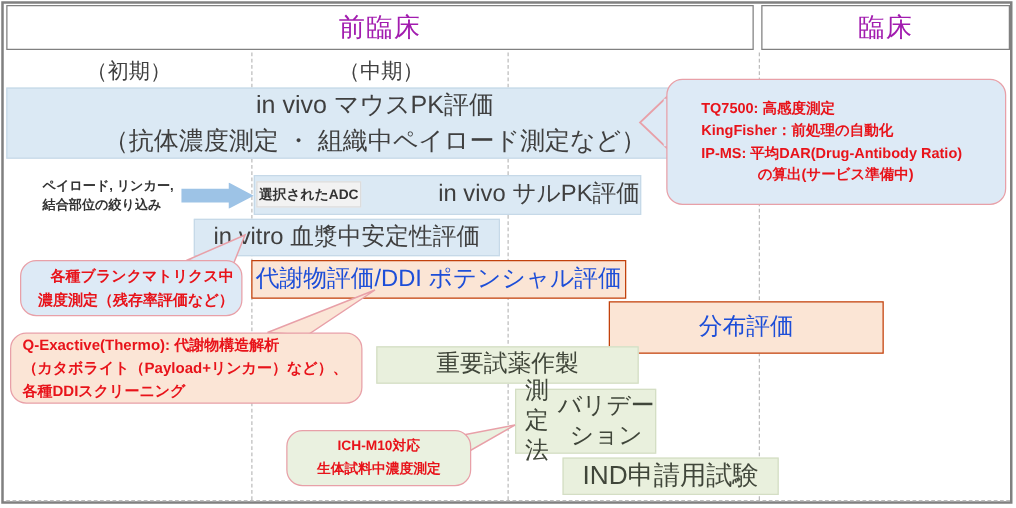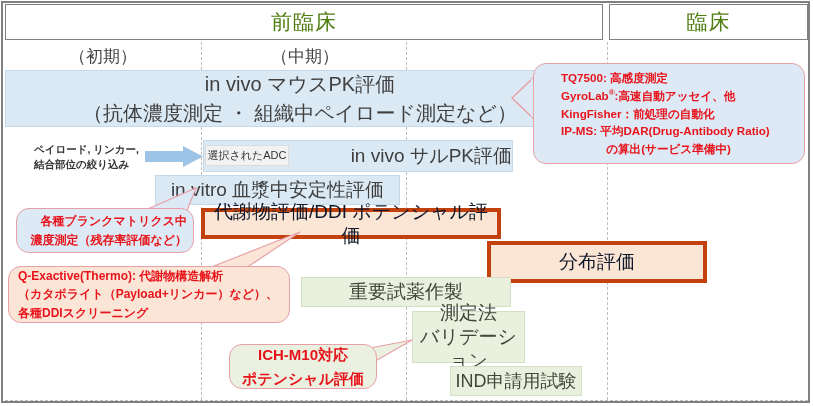--- a/index.html
+++ b/index.html
@@ -16,21 +16,21 @@
     position:absolute;left:1px;top:1px;width:809px;height:402px;
     border:2px solid #808080;box-sizing:border-box;
   }
 
   
   .phase-cell{
     position:absolute;top:4px;height:36px;
     border:1px solid #808080;box-sizing:border-box;
     background:#ffffff;
     display:flex;align-items:center;justify-content:center;
-    font-size:21px;color:#4d7c0f;letter-spacing:1px;
+    font-size:21px;color:#a21caf;letter-spacing:1px;
   }
   .phase-preclinical{left:5px;width:598px;}
   .phase-clinical{left:609px;width:199px;}
 
   
   .substage{
     position:absolute;top:44px;height:24px;
     display:flex;align-items:center;justify-content:center;
     font-size:17px;color:#404040;
   }
@@ -55,48 +55,48 @@
   .bar{
     position:absolute;box-sizing:border-box;
     display:flex;align-items:center;justify-content:center;
     text-align:center;line-height:1.25;
   }
   .bar-blue{
     background:#dbe9f4;border:1px solid #c6d9e8;
     color:#3f3f3f;
   }
   .bar-orange{
-    background:#fbe5d5;border:4px solid #c2410c;
-    color:#0f172a;
+    background:#fbe5d5;border:1px solid #c2410c;
+    color:#1d4ed8;
     align-items:center;
   }
   .bar-green{
     background:#e9f0dd;border:1px solid #d4dec4;
     color:#40463a;
   }
 
   .b-mousepk{left:5px;top:70px;width:590px;height:57px;
     flex-direction:column;font-size:20px;}
   .b-mousepk .l1{margin-bottom:4px;}
   .b-monkeypk{left:203px;top:140px;width:310px;height:32px;font-size:19px;
     justify-content:flex-end;}
   .b-invitro{left:155px;top:175px;width:245px;height:30px;font-size:19px;}
   .b-metab{left:201px;top:208px;width:300px;height:31px;font-size:19px;}
   .b-distrib{left:487px;top:241px;width:220px;height:42px;font-size:19px;}
   .b-reagent{left:301px;top:277px;width:210px;height:30px;font-size:19px;}
   .b-validation{left:412px;top:311px;width:113px;height:52px;
-    flex-direction:column;font-size:19px;}
-  .b-ind{left:450px;top:366px;width:132px;height:30px;font-size:18px;}
+    font-size:19px;}
+  .b-ind{left:450px;top:366px;width:173px;height:30px;font-size:21px;}
 
   
   .adc-chip{
     position:absolute;left:205px;top:145px;width:84px;height:21px;
     background:#f2f2f2;border:1px solid #dcdcdc;box-sizing:border-box;
     display:flex;align-items:center;justify-content:center;
-    font-size:11px;font-weight:normal;color:#333;
+    font-size:11px;font-weight:bold;color:#333;
   }
 
   
   .narrow-label{
     position:absolute;left:34px;top:142px;width:105px;
     font-size:10.5px;font-weight:bold;color:#333;line-height:1.45;
     text-align:left;
   }
   .fat-arrow{position:absolute;left:145px;top:146px;width:58px;height:21px;}
 
@@ -130,21 +130,21 @@
   .c-blank{
     left:16px;top:208px;width:178px;height:45px;
     padding:3px 6px;font-size:12px;text-align:right;
   }
   .c-qexact{
     left:8px;top:266px;width:282px;height:57px;
     padding:4px 9px;font-size:12px;text-align:left;
   }
   .c-ich{
     left:229px;top:344px;width:148px;height:45px;
-    padding:3px 6px;font-size:15px;text-align:center;
+    padding:3px 6px;font-size:11px;text-align:center;
   }
 
   .leader{position:absolute;left:0;top:0;width:813px;height:406px;
     pointer-events:none;}
 </style>
 </head>
 <body>
 
 <div id="stage">
 
@@ -223,35 +223,34 @@
 
     <path d="M150,208 L196,188 L186,213 Z" fill="#ddeaf6" stroke="#e8a0a8" stroke-width="1.2"></path>
 
     <path d="M214,266 L300,232 L246,268 Z" fill="#fbe5d6" stroke="#e8a0a8" stroke-width="1.2"></path>
 
     <path d="M360,350 L412,340 L363,368 Z" fill="#eaf1e0" stroke="#e8a0a8" stroke-width="1.2"></path>
   </svg>
 
   <div class="callout callout-blue c-instruments">
     <div class="ln">TQ7500: 高感度測定</div>
-    <div class="ln"><span>GyroLab</span><span class="sup-r">®</span><span>:高速自動アッセイ、他</span></div>
     <div class="ln">KingFisher：前処理の自動化</div>
     <div class="ln">IP-MS: 平均DAR(Drug-Antibody Ratio)</div>
     <div class="ln ind">の算出(サービス準備中)</div>
   </div>
 
   <div class="callout callout-blue c-blank">
     <div>各種ブランクマトリクス中</div>
     <div>濃度測定（残存率評価など）</div>
   </div>
 
   <div class="callout callout-orange c-qexact">
     <div>Q-Exactive(Thermo): 代謝物構造解析</div>
     <div>（カタボライト（Payload+リンカー）など）、</div>
     <div>各種DDIスクリーニング</div>
   </div>
 
   <div class="callout callout-green c-ich">
     <div>ICH-M10対応</div>
-    <div>ポテンシャル評価</div>
+    <div>生体試料中濃度測定</div>
   </div>
 
 </div>
 
 </body></html>

